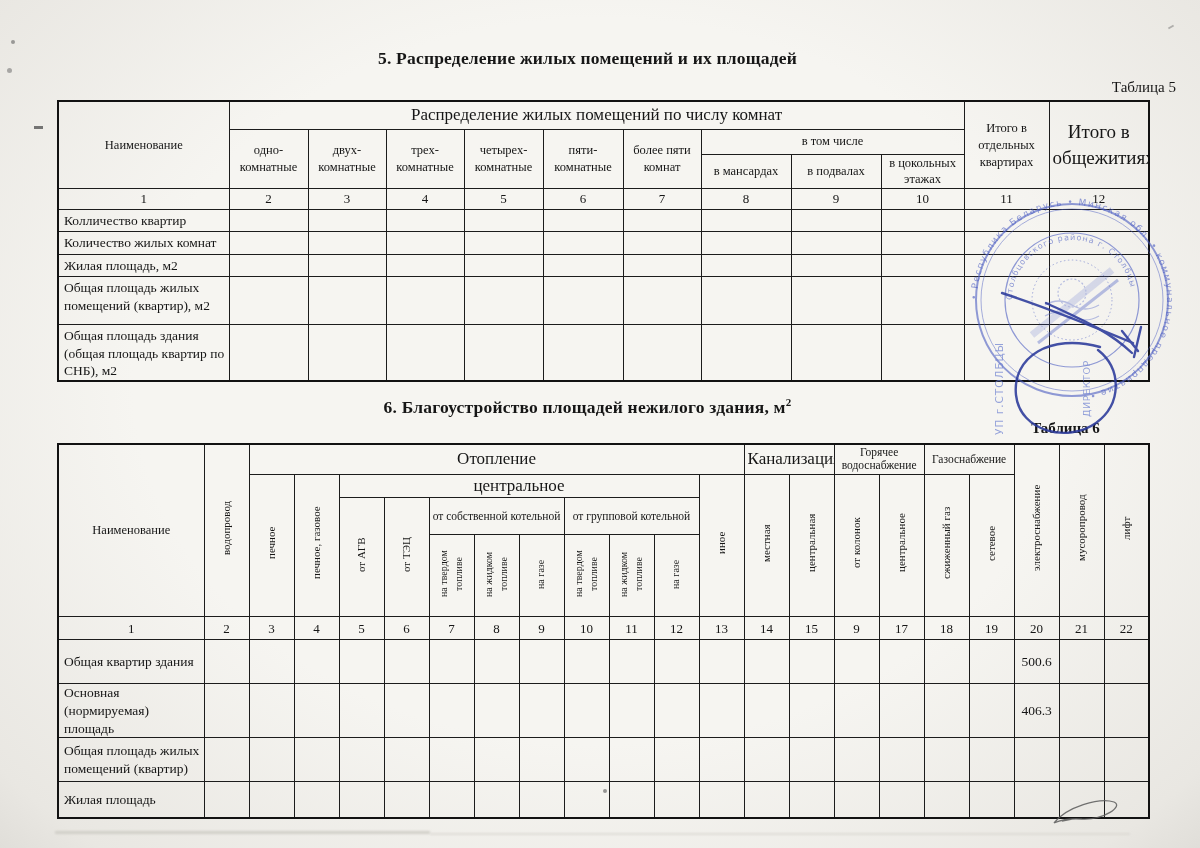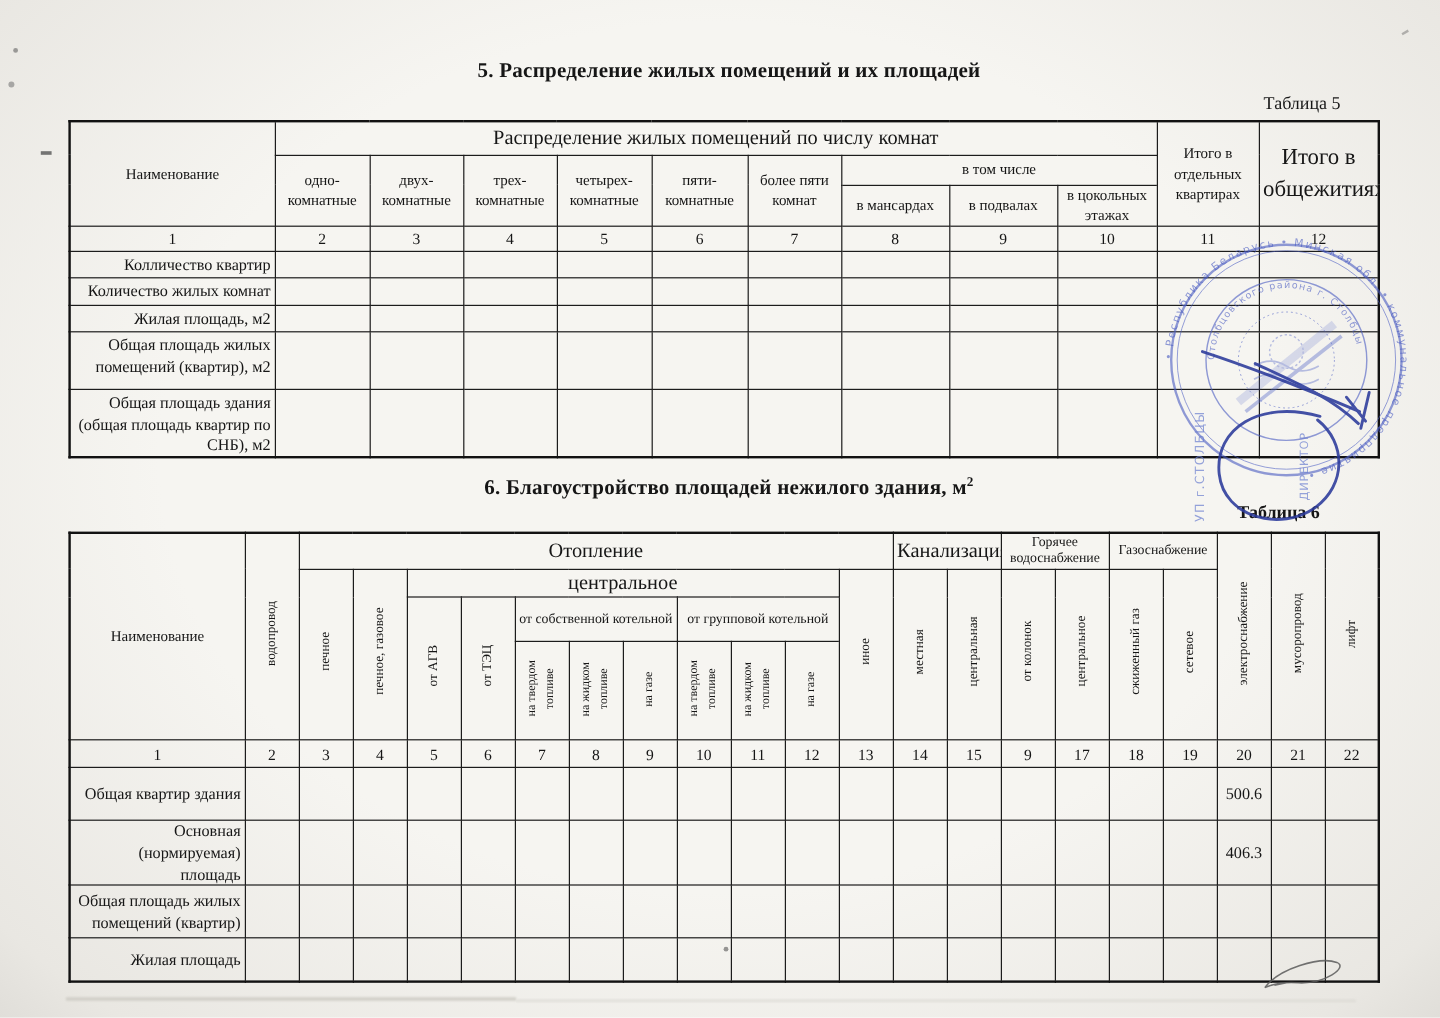--- a/index.html
+++ b/index.html
@@ -1,44 +1,44 @@
 <!DOCTYPE html>
 <html><head>
 <meta charset="utf-8">
 <style>
   html,body{margin:0;padding:0;}
   body{
     width:1200px;height:848px;position:relative;overflow:hidden;
     background:radial-gradient(ellipse at 50% 45%, #f6f5f1 55%, #e9e7e2 92%, #e0ded9 100%);
     font-family:"Liberation Serif", serif;color:#161616;
   }
-  .title{position:absolute;left:0;width:1175px;text-align:center;font-weight:bold;font-size:17.5px;letter-spacing:.2px;padding-left:20px;}
+  .title{position:absolute;left:0;width:1175px;text-align:center;font-weight:bold;font-size:17.5px;letter-spacing:.2px;}
   .tbl-label{position:absolute;font-size:15px;}
   table{border-collapse:collapse;table-layout:fixed;position:absolute;border:2.4px solid #121212;}
   td{border:1.5px solid #1c1c1c;padding:0 3px;text-align:center;vertical-align:middle;
      font-size:12.5px;line-height:1.35;overflow:hidden;}
-  td.lbl{text-align:right;padding-left:5px;font-size:13.5px;line-height:1.3;}
+  td.lbl{text-align:left;padding-left:5px;font-size:13.5px;line-height:1.3;}
   td.top{vertical-align:top;padding-top:2px;}
   td.num{font-size:13px;}
   td.big{font-size:19px;line-height:1.35;}
   td.grp{font-size:17px;}
   td.grp-sm{font-size:11.5px;line-height:1.15;}
   td.val{font-size:13.5px;}
   .vt{display:inline-block;writing-mode:vertical-rl;transform:rotate(180deg);
       font-size:11px;line-height:1.5;white-space:normal;}
   .vh160{height:156px;} .vh132{height:128px;} .vh112{height:108px;} .vh76{height:74px;font-size:10px;line-height:1.45;}
   .overlay{position:absolute;pointer-events:none;}
   .artifact{position:absolute;background:#555;pointer-events:none;}
   sup{font-size:11px;}
 </style>
 </head>
 <body>
 
 <div class="title" style="top:48px;">5. Распределение жилых помещений и их площадей</div>
-<div class="tbl-label" style="top:79px;left:1053px;width:95px;text-align:left;">Таблица 5</div>
+<div class="tbl-label" style="top:79px;left:1081px;width:95px;text-align:right;">Таблица 5</div>
 
 <table style="left:57px;top:100px;width:1091px;">
   <colgroup>
     <col style="width:171px">
       <col style="width:79px">
       <col style="width:78px">
       <col style="width:78px">
     <col style="width:79px">
       <col style="width:80px">
       <col style="width:78px">

